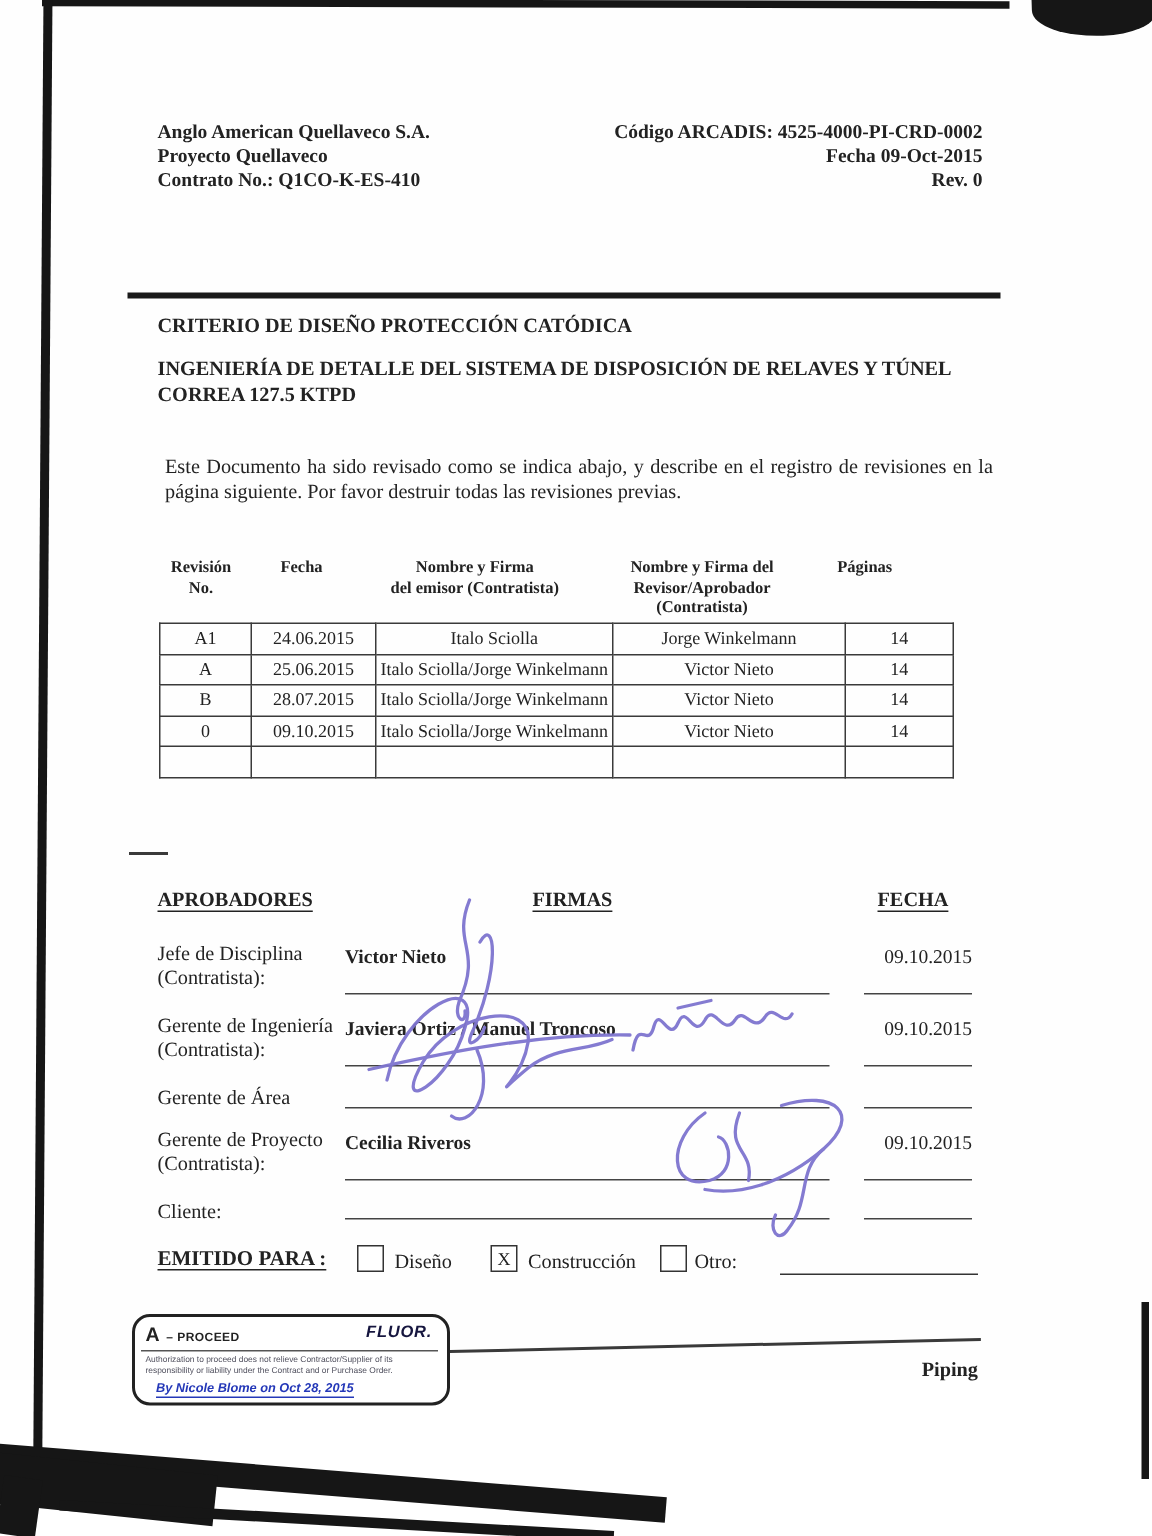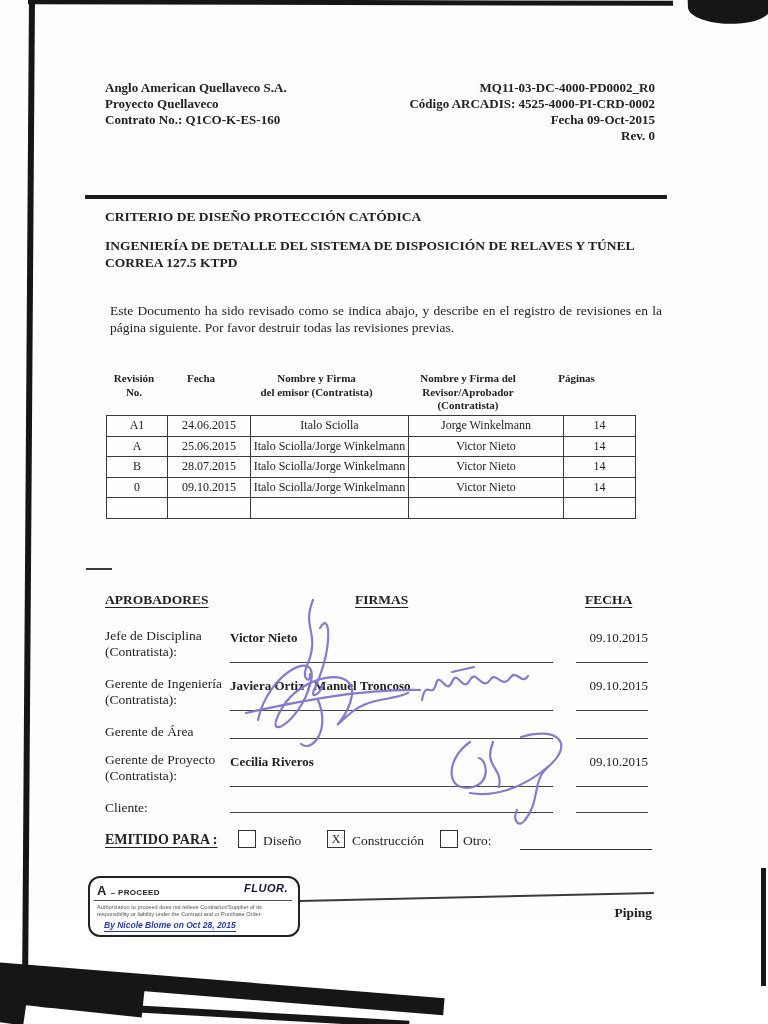--- a/index.html
+++ b/index.html
@@ -71,24 +71,23 @@
   .sig-overlay{position:absolute;left:0;top:575px;pointer-events:none;}
 </style>
 </head>
 <body>
 
 <div class="page">
 
   <div class="abs h-left" id="h-left">
       <div>Anglo American Quellaveco S.A.</div>
       <div>Proyecto Quellaveco</div>
-      <div>Contrato No.: Q1CO-K-ES-160</div>
+      <div>Contrato No.: Q1CO-K-ES-410</div>
     </div>
   <div class="abs h-right" id="h-right">
-      <div>MQ11-03-DC-4000-PD0002_R0</div>
       <div>Código ARCADIS: 4525-4000-PI-CRD-0002</div>
       <div>Fecha 09-Oct-2015</div>
       <div>Rev. 0</div>
     </div>
 
   <div class="abs logo-rule"></div>
 
   <div class="abs doc-title">CRITERIO DE DISEÑO PROTECCIÓN CATÓDICA</div>
   <div class="abs doc-subtitle">INGENIERÍA DE DETALLE DEL SISTEMA DE DISPOSICIÓN DE RELAVES Y TÚNEL CORREA 127.5 KTPD</div>
   <div class="abs intro">Este Documento ha sido revisado como se indica abajo, y describe en el registro de revisiones en la página siguiente. Por favor destruir todas las revisiones previas.</div>

